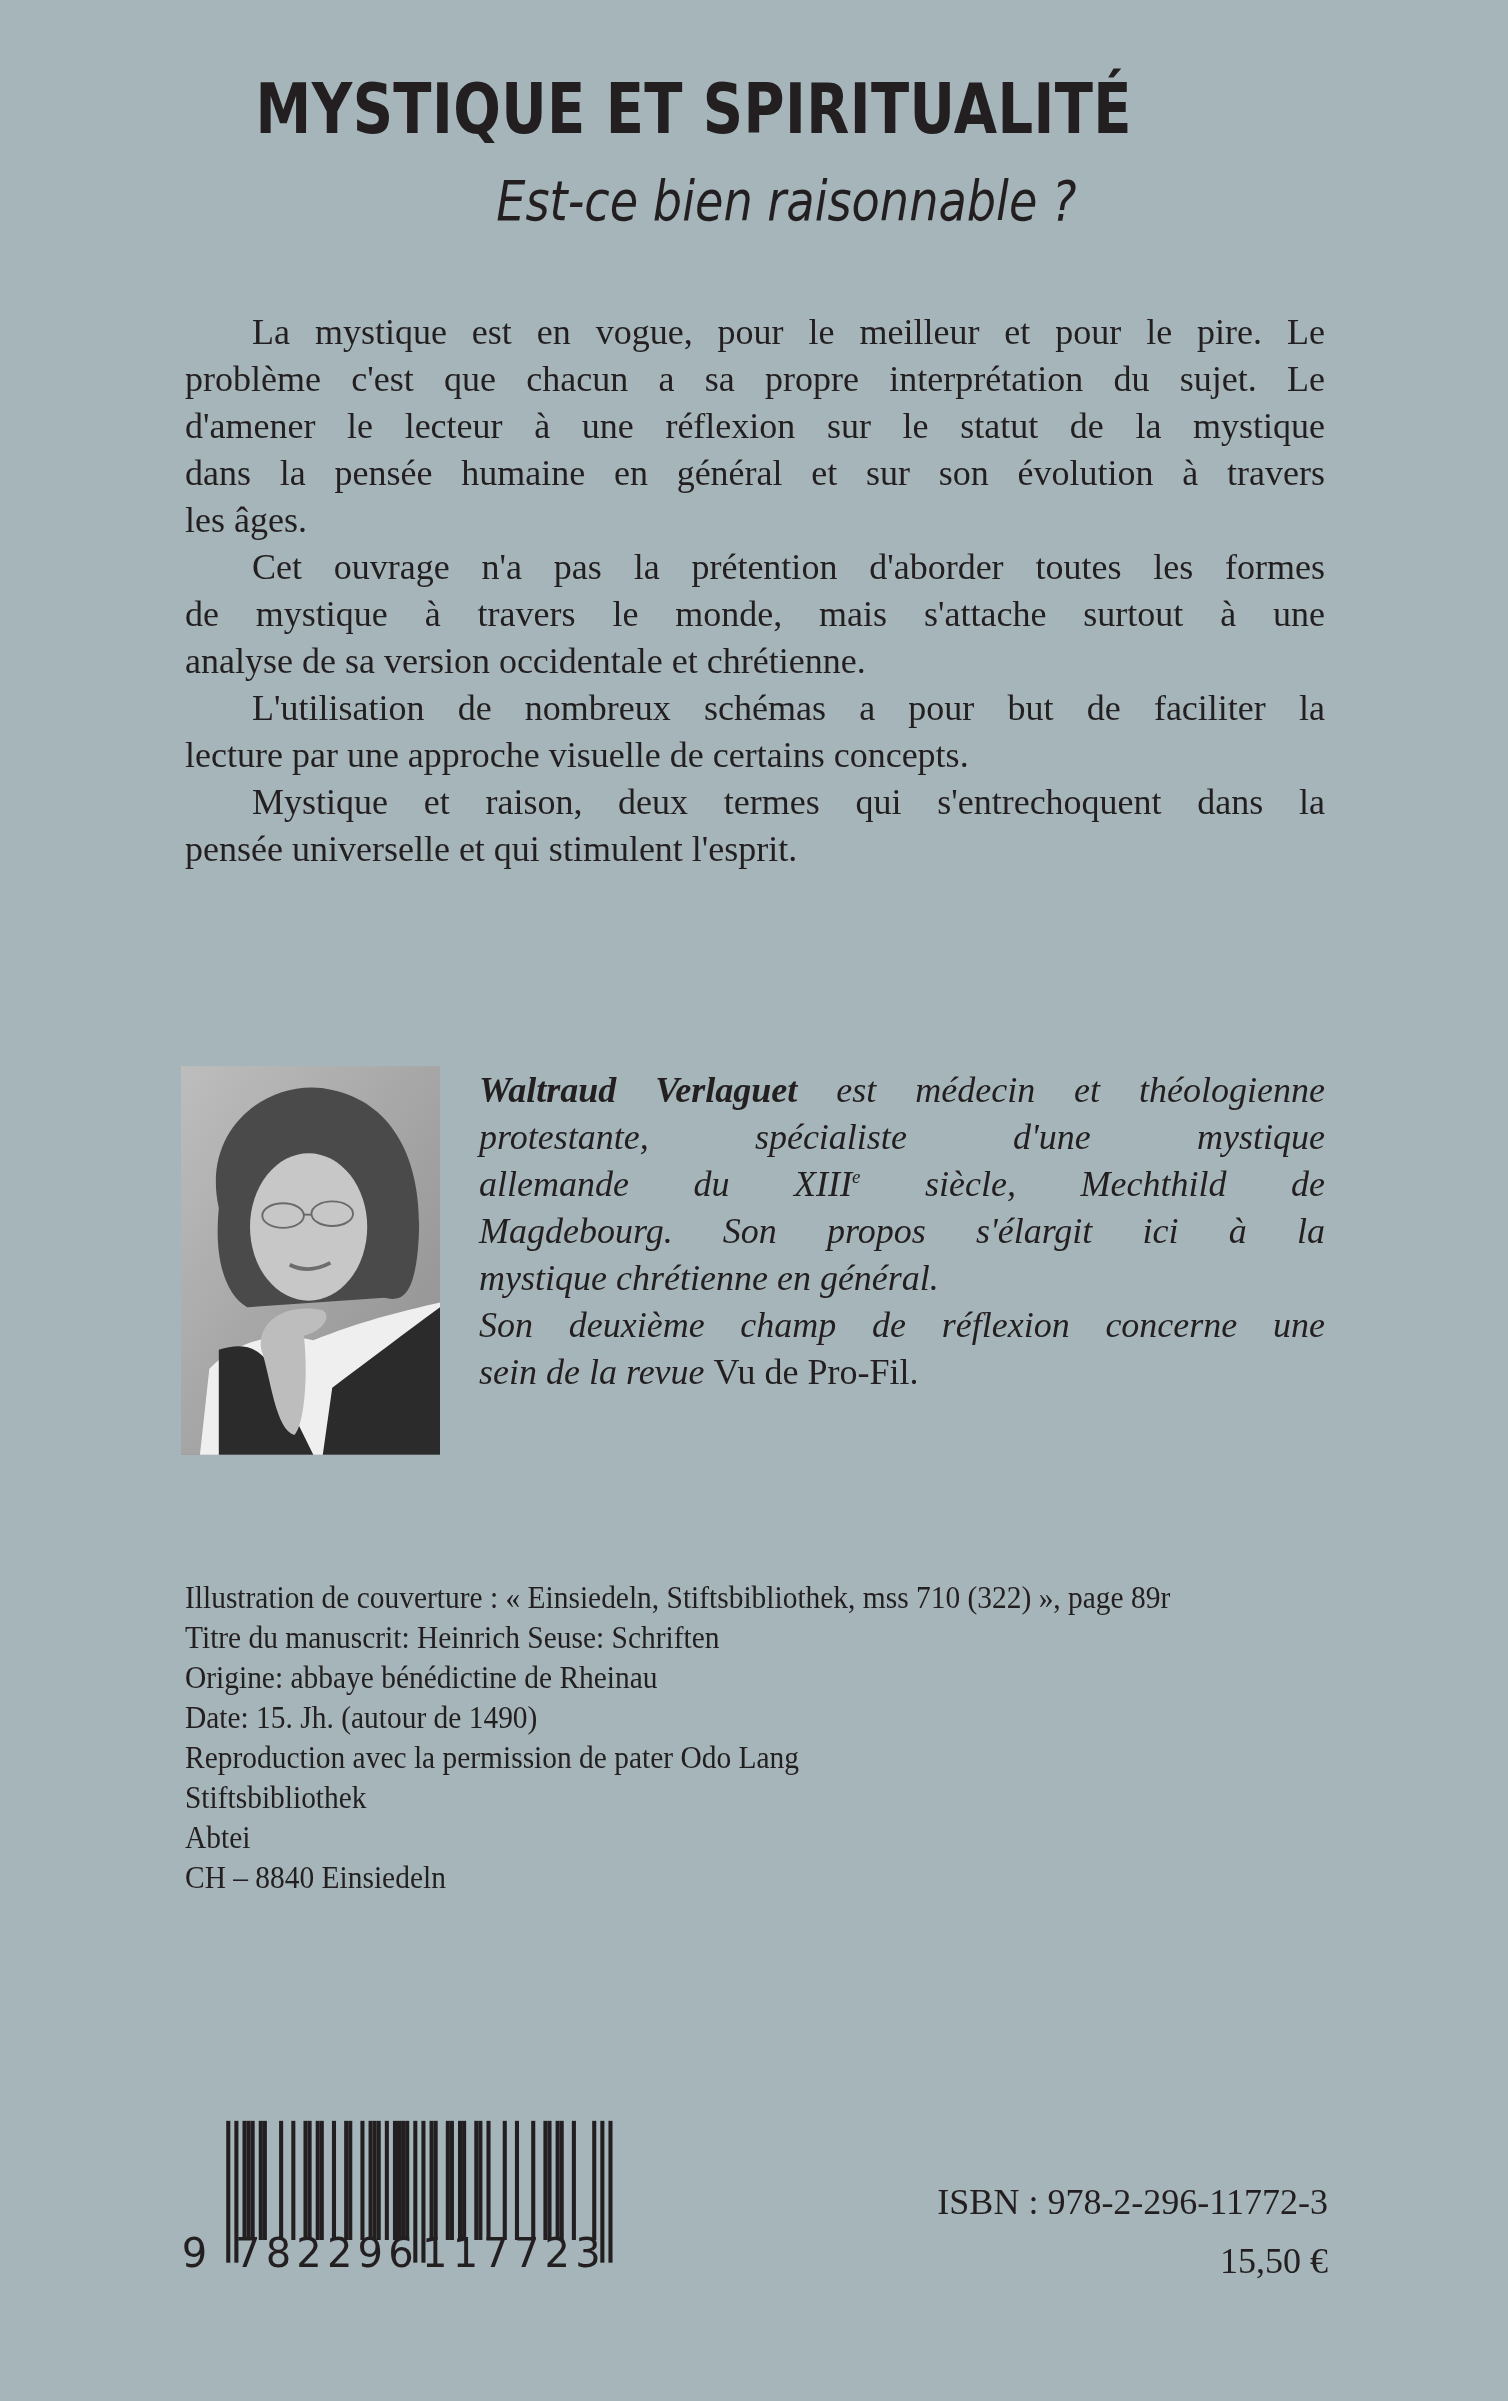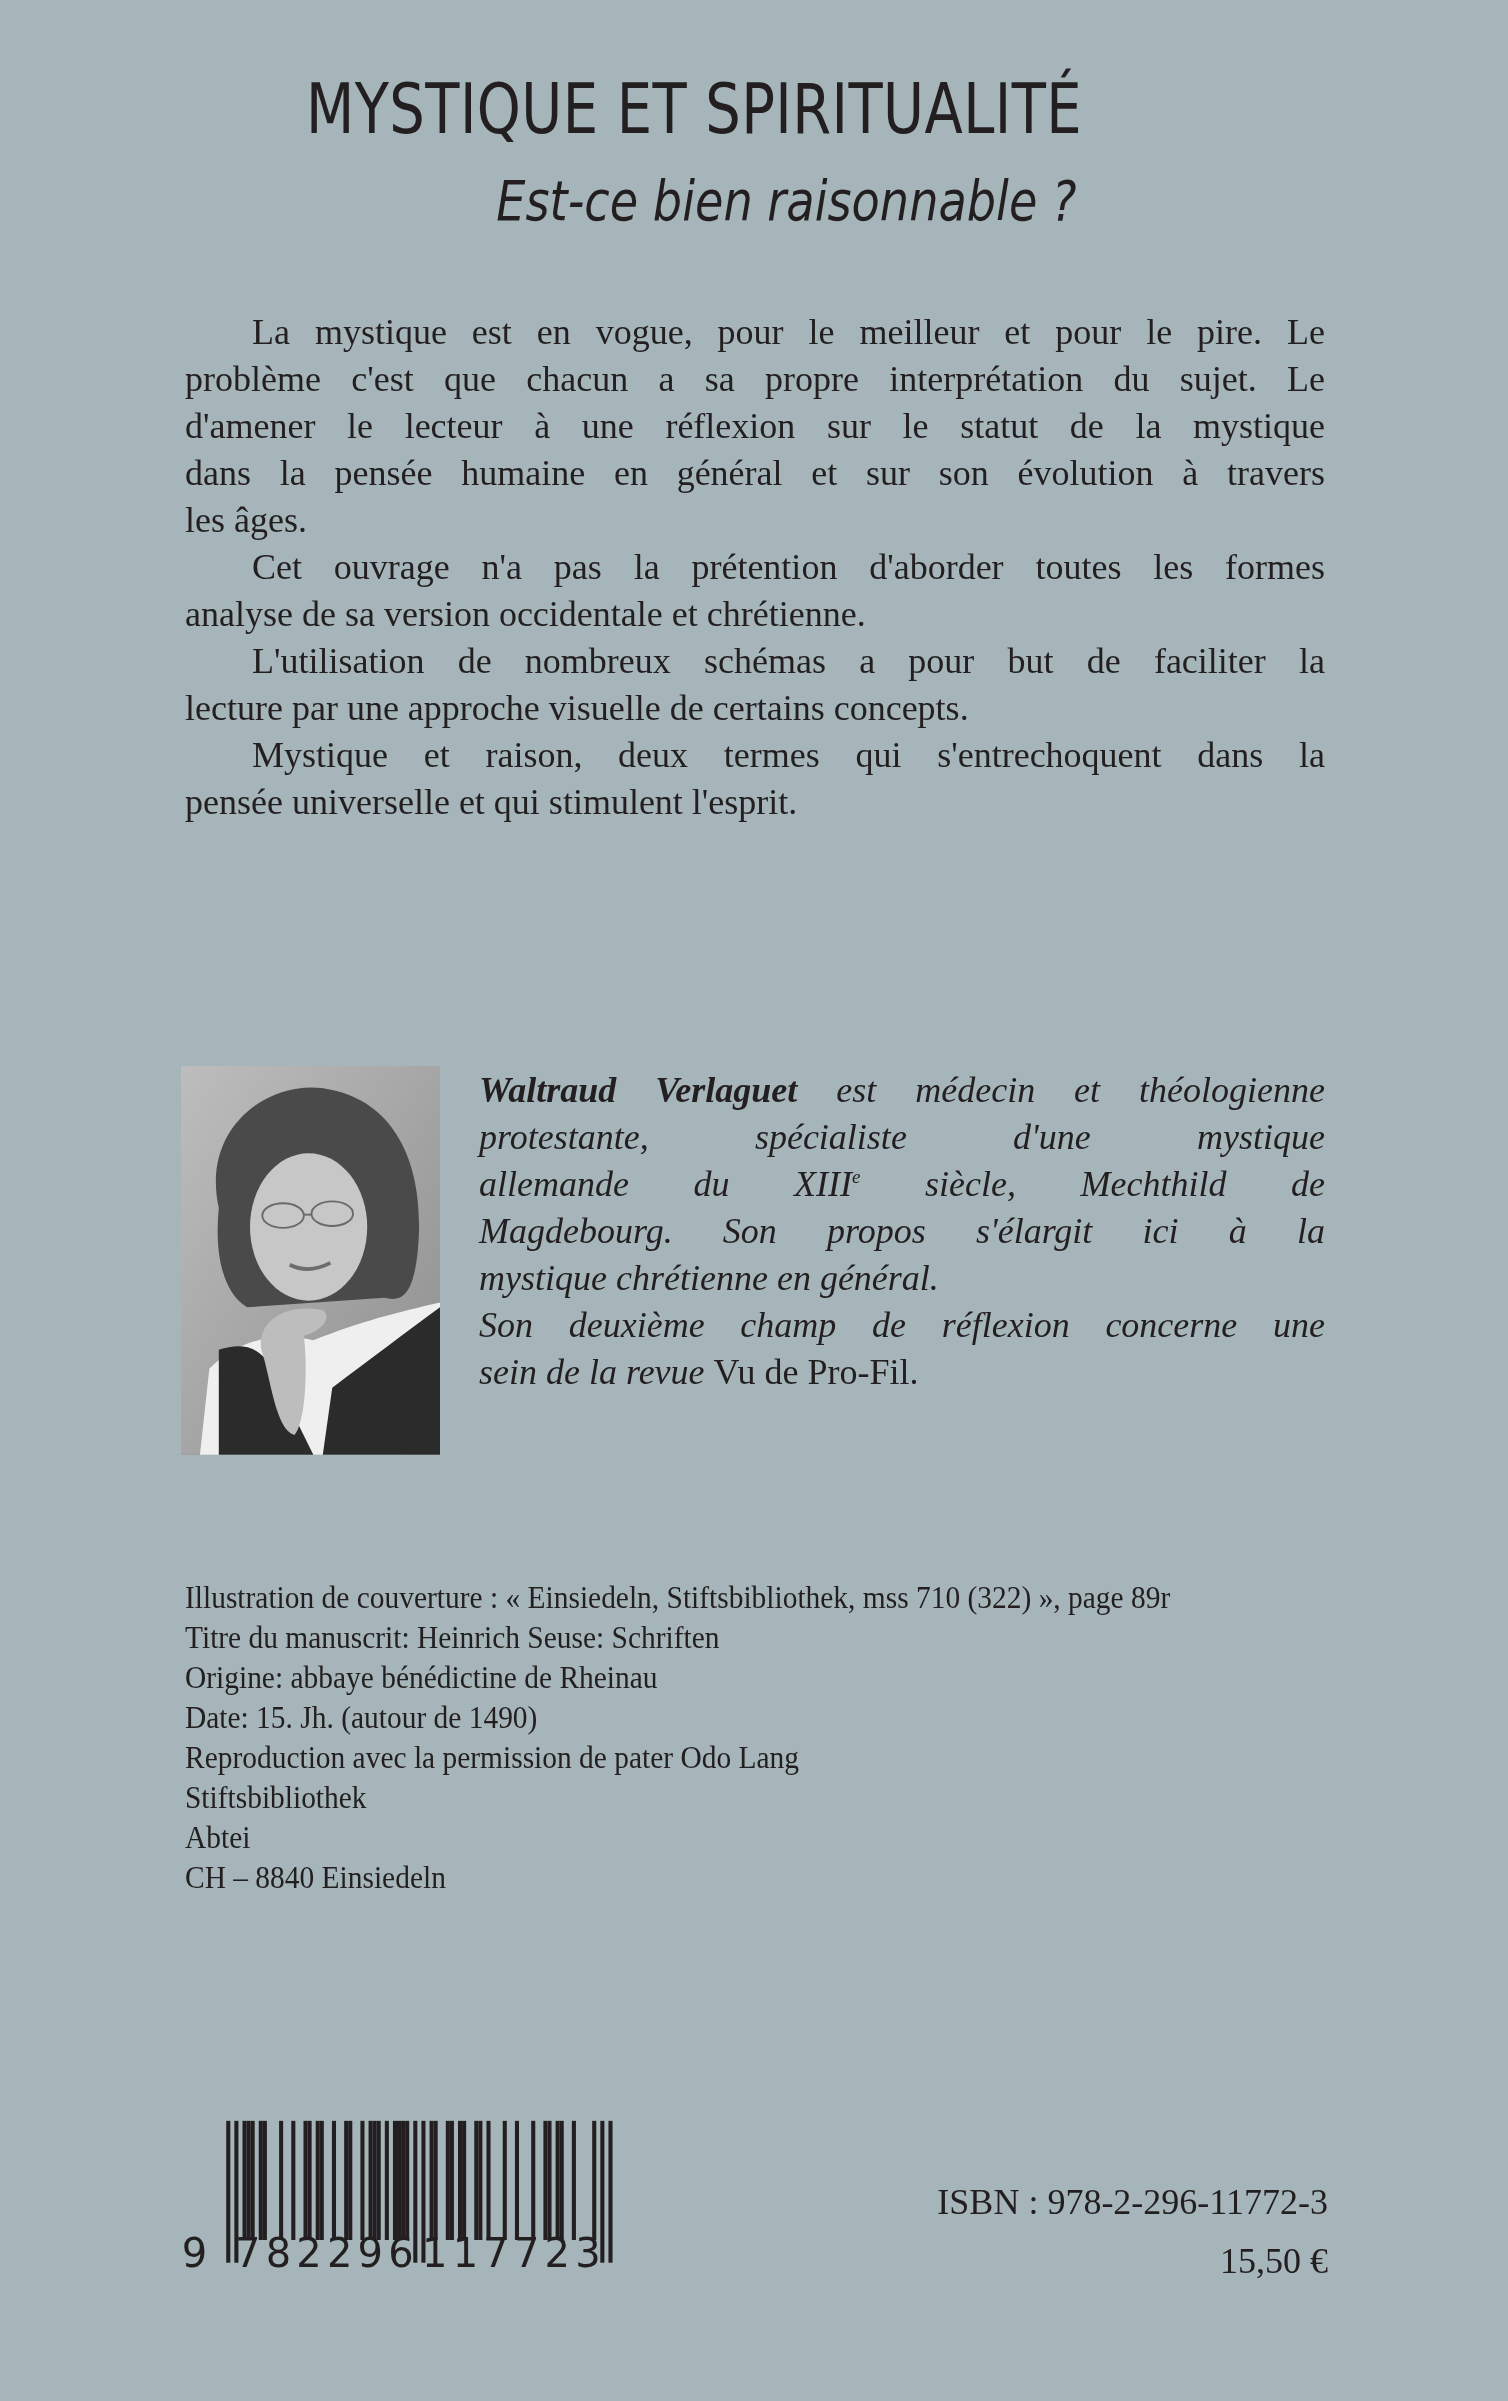--- a/index.html
+++ b/index.html
@@ -7,21 +7,21 @@
     width: 1508px; height: 2402px;
     background: #a5b5b9;
     position: relative; overflow: hidden;
     color: #231f20;
   }
   .abs { position: absolute; }
 
   
   #title {
     left: 0; width: 1388px; top: 70px; text-align: center;
-    font-family: "DejaVu Sans", sans-serif; font-weight: normal;
+    font-family: "DejaVu Sans", sans-serif; font-weight: bold;
     font-size: 70px; line-height: 79px; white-space: nowrap;
   }
   #title span { display: inline-block; transform: scaleX(0.80); transform-origin: center; letter-spacing: 0.5px; }
   #subtitle {
     left: 0; width: 1508px; top: 168px; text-align: center;
     font-family: "DejaVu Sans", sans-serif; font-style: italic;
     font-size: 55px; line-height: 66px; white-space: nowrap; margin-left: 32px;
   }
   #subtitle span { display: inline-block; transform: scaleX(0.84); transform-origin: center; }
 
@@ -84,20 +84,21 @@
 <div id="title" class="abs"><span>MYSTIQUE ET SPIRITUALITÉ</span></div>
 <div id="subtitle" class="abs"><span>Est-ce bien raisonnable ?</span></div>
 
 <div id="blurb" class="abs">
   <span class="jline full indent">La mystique est en vogue, pour le meilleur et pour le pire. Le</span>
   <span class="jline full">problème c'est que chacun a sa propre interprétation du sujet. Le</span>
   <span class="jline full">d'amener le lecteur à une réflexion sur le statut de la mystique</span>
   <span class="jline full">dans la pensée humaine en général et sur son évolution à travers</span>
   <span class="jline">les âges.</span>
   <span class="jline full indent">Cet ouvrage n'a pas la prétention d'aborder toutes les formes</span>
+  <span class="jline full">de mystique à travers le monde, mais s'attache surtout à une</span>
   <span class="jline">analyse de sa version occidentale et chrétienne.</span>
   <span class="jline full indent">L'utilisation de nombreux schémas a pour but de faciliter la</span>
   <span class="jline">lecture par une approche visuelle de certains concepts.</span>
   <span class="jline full indent">Mystique et raison, deux termes qui s'entrechoquent dans la</span>
   <span class="jline">pensée universelle et qui stimulent l'esprit.</span>
 </div>
 
 <div id="author-photo" class="abs" title="Portrait photo of the author">
   <svg width="259" height="389" viewBox="0 0 274 411">
     <defs>

